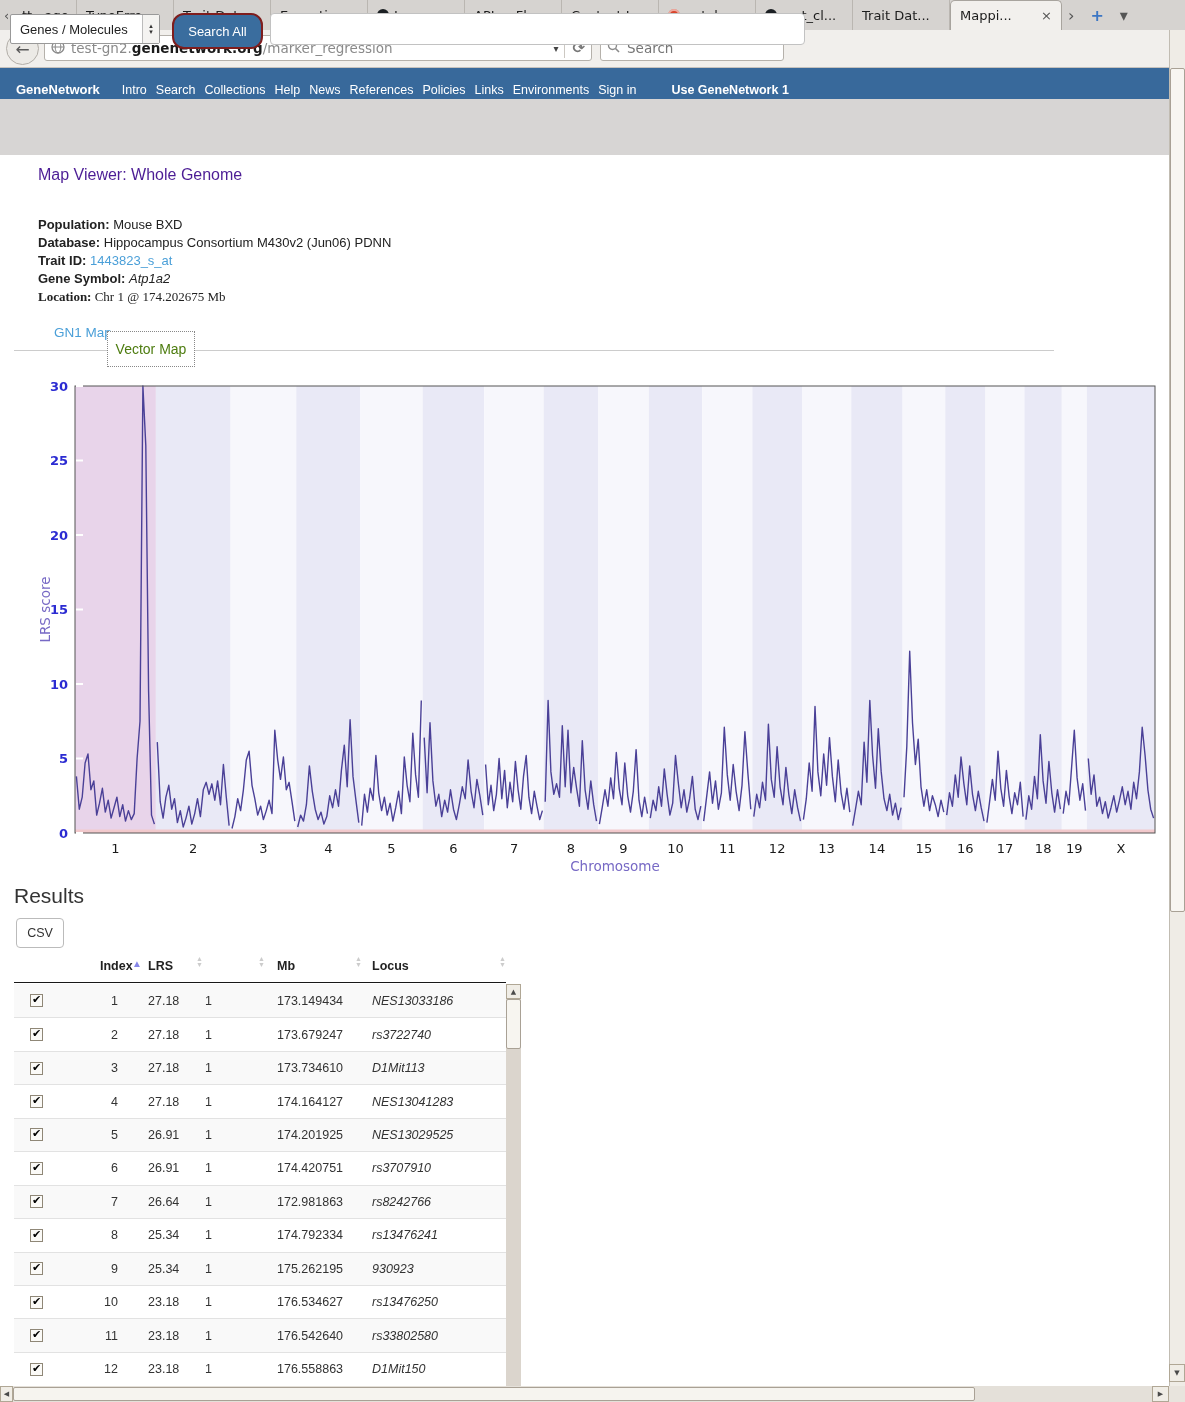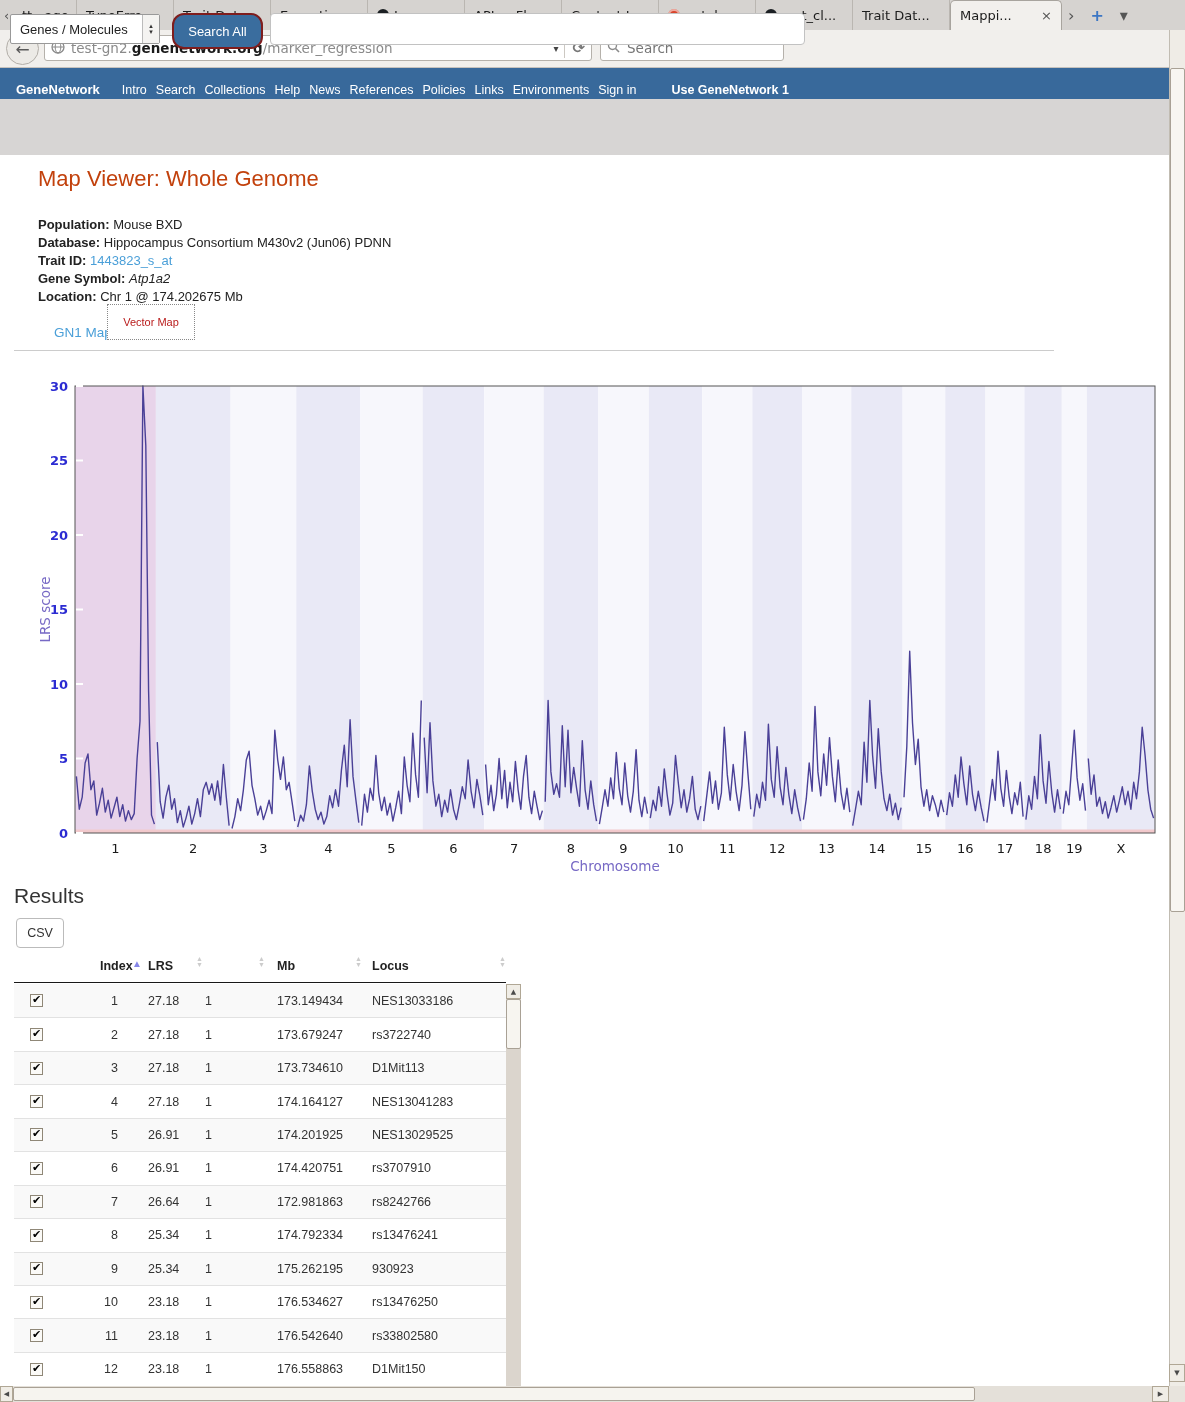--- a/index.html
+++ b/index.html
@@ -73,49 +73,49 @@
                    border-radius:2px;display:flex;align-items:center;box-sizing:border-box;font-size:13px;color:#222;}
   #category-select .lbl{padding-left:9px;flex:1;}
   #category-select .dd{width:16px;height:100%;border-left:1px solid #bbb;display:flex;flex-direction:column;
                        align-items:center;justify-content:center;font-size:7px;color:#333;line-height:6px;background:#f4f3f1;}
   #search-all-btn{left:172px;top:13px;width:87px;height:32px;background:#3a6d9e;border:2px solid #7f1d1d;
                   border-radius:12px;color:#fff;font-size:13px;display:flex;align-items:center;justify-content:center;}
   #main-search{left:270px;top:13px;width:535px;height:32px;background:#fff;border:1px solid #c2c2c2;
                border-radius:4px;box-sizing:border-box;font-size:13px;padding:0 8px;outline:none;}
 
   
-  #page-title{left:38px;top:166px;font-size:22px;color:#c2410c;}
+  #page-title{left:38px;top:166px;font-size:16px;color:#4c1d95;}
   .info-line{left:38px;font-size:13px;color:#222;height:18px;}
   .info-line b{font-weight:bold;}
   .trait-link{color:#4a9fd8;}
   .gene-sym{font-style:italic;}
   #gn1-link{left:38px;top:325px;font-size:13.5px;color:#4a9fd8;margin-left:16px;}
-  #vector-tab{left:107px;top:304px;width:88px;height:36px;border:1px dotted #888;background:#fff;z-index:2;
-              display:flex;align-items:center;justify-content:center;font-size:11px;color:#b91c1c;box-sizing:border-box;}
+  #vector-tab{left:107px;top:331px;width:88px;height:36px;border:1px dotted #888;background:#fff;z-index:2;
+              display:flex;align-items:center;justify-content:center;font-size:14px;color:#4d7c0f;box-sizing:border-box;}
   #tab-rule{left:14px;top:350px;width:1040px;height:1px;background:#ccc;}
 
   
   #results-heading{left:14px;top:884px;font-size:21px;color:#333;}
   #csv-btn{left:16px;top:918px;width:46px;height:28px;border:1px solid #bbb;border-radius:4px;background:#fff;
            font-size:12.5px;color:#333;display:flex;align-items:center;justify-content:center;}
   #thead{left:14px;top:952px;width:492px;height:31px;border-bottom:1px solid #181818;box-sizing:border-box;}
   .th{position:absolute;top:7px;font-size:12.5px;font-weight:bold;color:#222;}
   .sort-asc{position:absolute;top:6px;font-size:10px;color:#8585e8;}
   .sort-both{position:absolute;top:4px;font-size:7px;color:#ccc;line-height:6px;text-align:center;}
   #tbody{left:14px;top:984px;width:492px;height:402px;overflow:hidden;}
   .t-row{display:flex;height:33.45px;box-sizing:border-box;align-items:center;font-size:12.5px;color:#333;}
   .t-row.odd{background:#f9f9f9;}
   .t-row.even{background:#ffffff;}
   .t-row + .t-row{border-top:1px solid #e2e2e2;}
   .c0{width:44px;box-sizing:border-box;padding-left:16px;}
   .c1{width:62px;box-sizing:border-box;text-align:right;padding-right:2px;}
   .c2{width:57px;box-sizing:border-box;padding-left:28px;}
   .c3{width:72px;box-sizing:border-box;padding-left:28px;}
   .c4{width:95px;box-sizing:border-box;padding-left:28px;}
-  .c5{width:162px;box-sizing:border-box;padding-left:28px;}
+  .c5{width:162px;box-sizing:border-box;padding-left:28px;font-style:italic;}
   .cbx{width:13px;height:13px;background:#fbfaf7;border:1px solid #8f8777;box-sizing:border-box;
        font-size:11px;line-height:10px;color:#000;text-align:center;font-family:"DejaVu Sans",sans-serif;}
 
   
   .sb-btn{background:#f0ede6;border:1px solid #b0a795;box-sizing:border-box;display:flex;align-items:center;
           justify-content:center;font-size:7px;color:#4a4a4a;font-family:"DejaVu Sans",sans-serif;}
   #tbl-vscroll{left:506px;top:984px;width:15px;height:402px;background:#dbd5cd;}
   #tbl-vthumb{left:0px;top:15px;width:15px;height:50px;background:#f7f5f0;border:1px solid #a9a195;border-radius:2px;box-sizing:border-box;}
   #pg-vscroll{left:1169px;top:30px;width:16px;height:1356px;background:#efece6;border-left:1px solid #c1bcb2;box-sizing:border-box;}
   #pg-vthumb{left:1170px;top:68px;width:15px;height:844px;background:#f8f6f1;border:1px solid #a9a195;border-radius:2px;box-sizing:border-box;}
@@ -298,21 +298,21 @@
 </div>
 <div class="info-line abs" style="top:235px;">
   <b>Database:</b> <span>Hippocampus Consortium M430v2 (Jun06) PDNN</span>
 </div>
 <div class="info-line abs" style="top:253px;">
   <b>Trait ID:</b> <span class="trait-link">1443823_s_at</span>
 </div>
 <div class="info-line abs" style="top:271px;">
   <b>Gene Symbol:</b> <span class="gene-sym">Atp1a2</span>
 </div>
-<div class="info-line abs" style="top:289px;">
+<div class="info-line abs" style="top:289px;font-family:Liberation Serif, serif;">
   <b>Location:</b> <span>Chr 1 @ 174.202675 Mb</span>
 </div>
 
 <a id="gn1-link" class="abs">GN1 Map</a>
 <div id="vector-tab" class="abs">Vector Map</div>
 <div id="tab-rule" class="abs"></div>
 
 <svg id="chart-svg" class="abs" style="left:0;top:380px;" width="1165" height="500" viewBox="0 0 1165 500">
     <rect x="75" y="6" width="80.86659064994298" height="447" fill="#e8d4ea"></rect>
     <rect x="155.86659064994296" y="6" width="74.70923603192702" height="447" fill="#e9e9f6"></rect>

